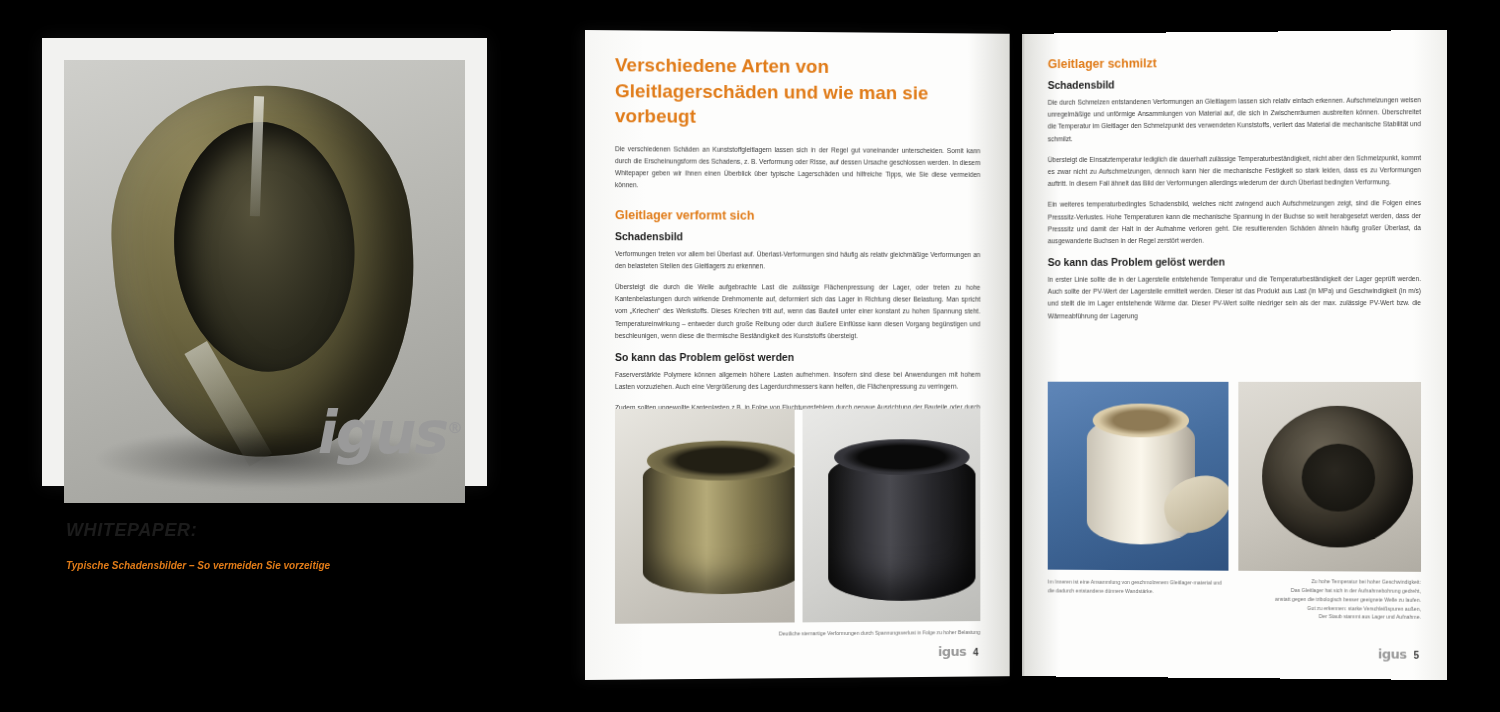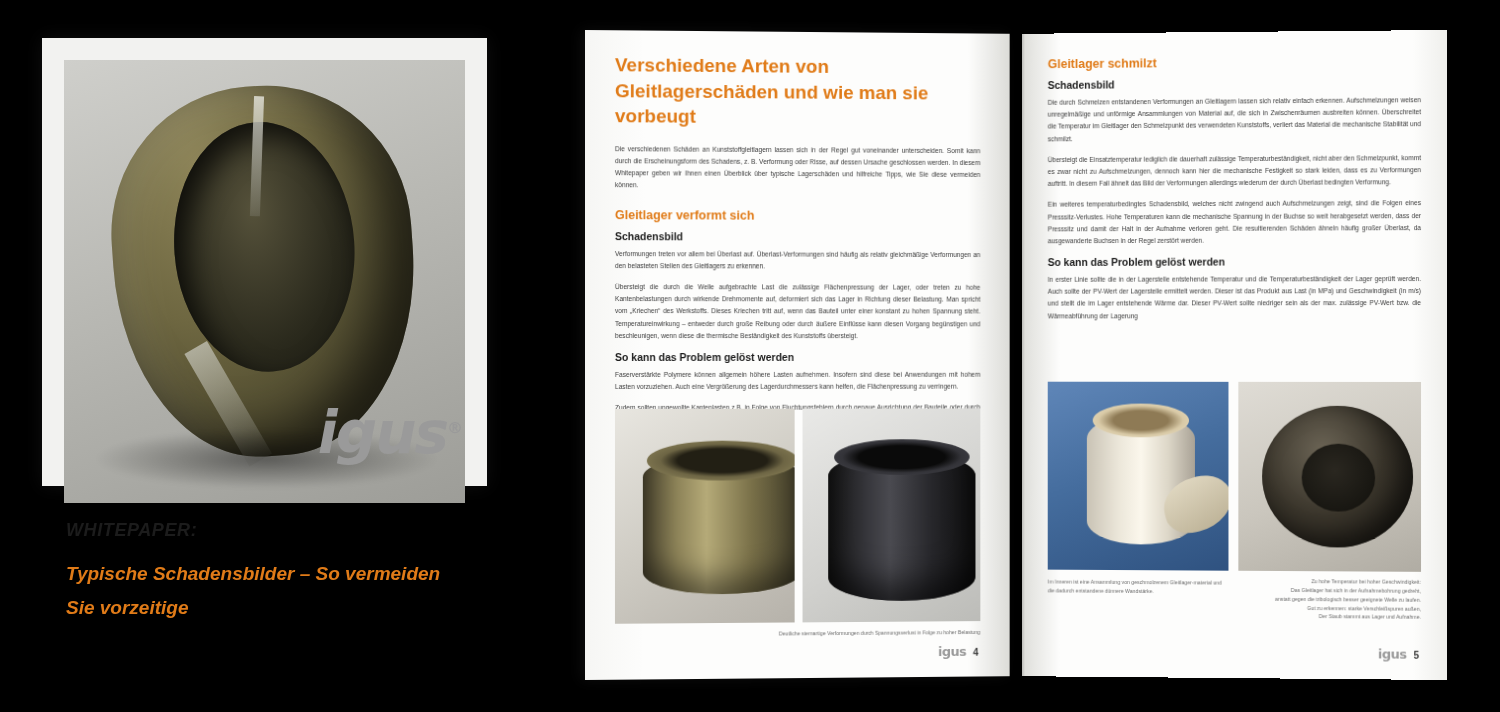--- a/index.html
+++ b/index.html
@@ -90,21 +90,21 @@
     right: 20px;
   }
   .cover-kicker {
     font-size: 18px;
     font-weight: bold;
     letter-spacing: 0.6px;
     color: #1c1c1c;
     margin-bottom: 16px;
   }
   .cover-sub {
-    font-size: 19px;
+    font-size: 10px;
     font-weight: bold;
     color: #e07b18;
     line-height: 1.8;
   }
   .cover-logo {
     position: absolute;
     right: 26px;
     bottom: 24px;
     font-size: 58px;
     font-weight: bold;

